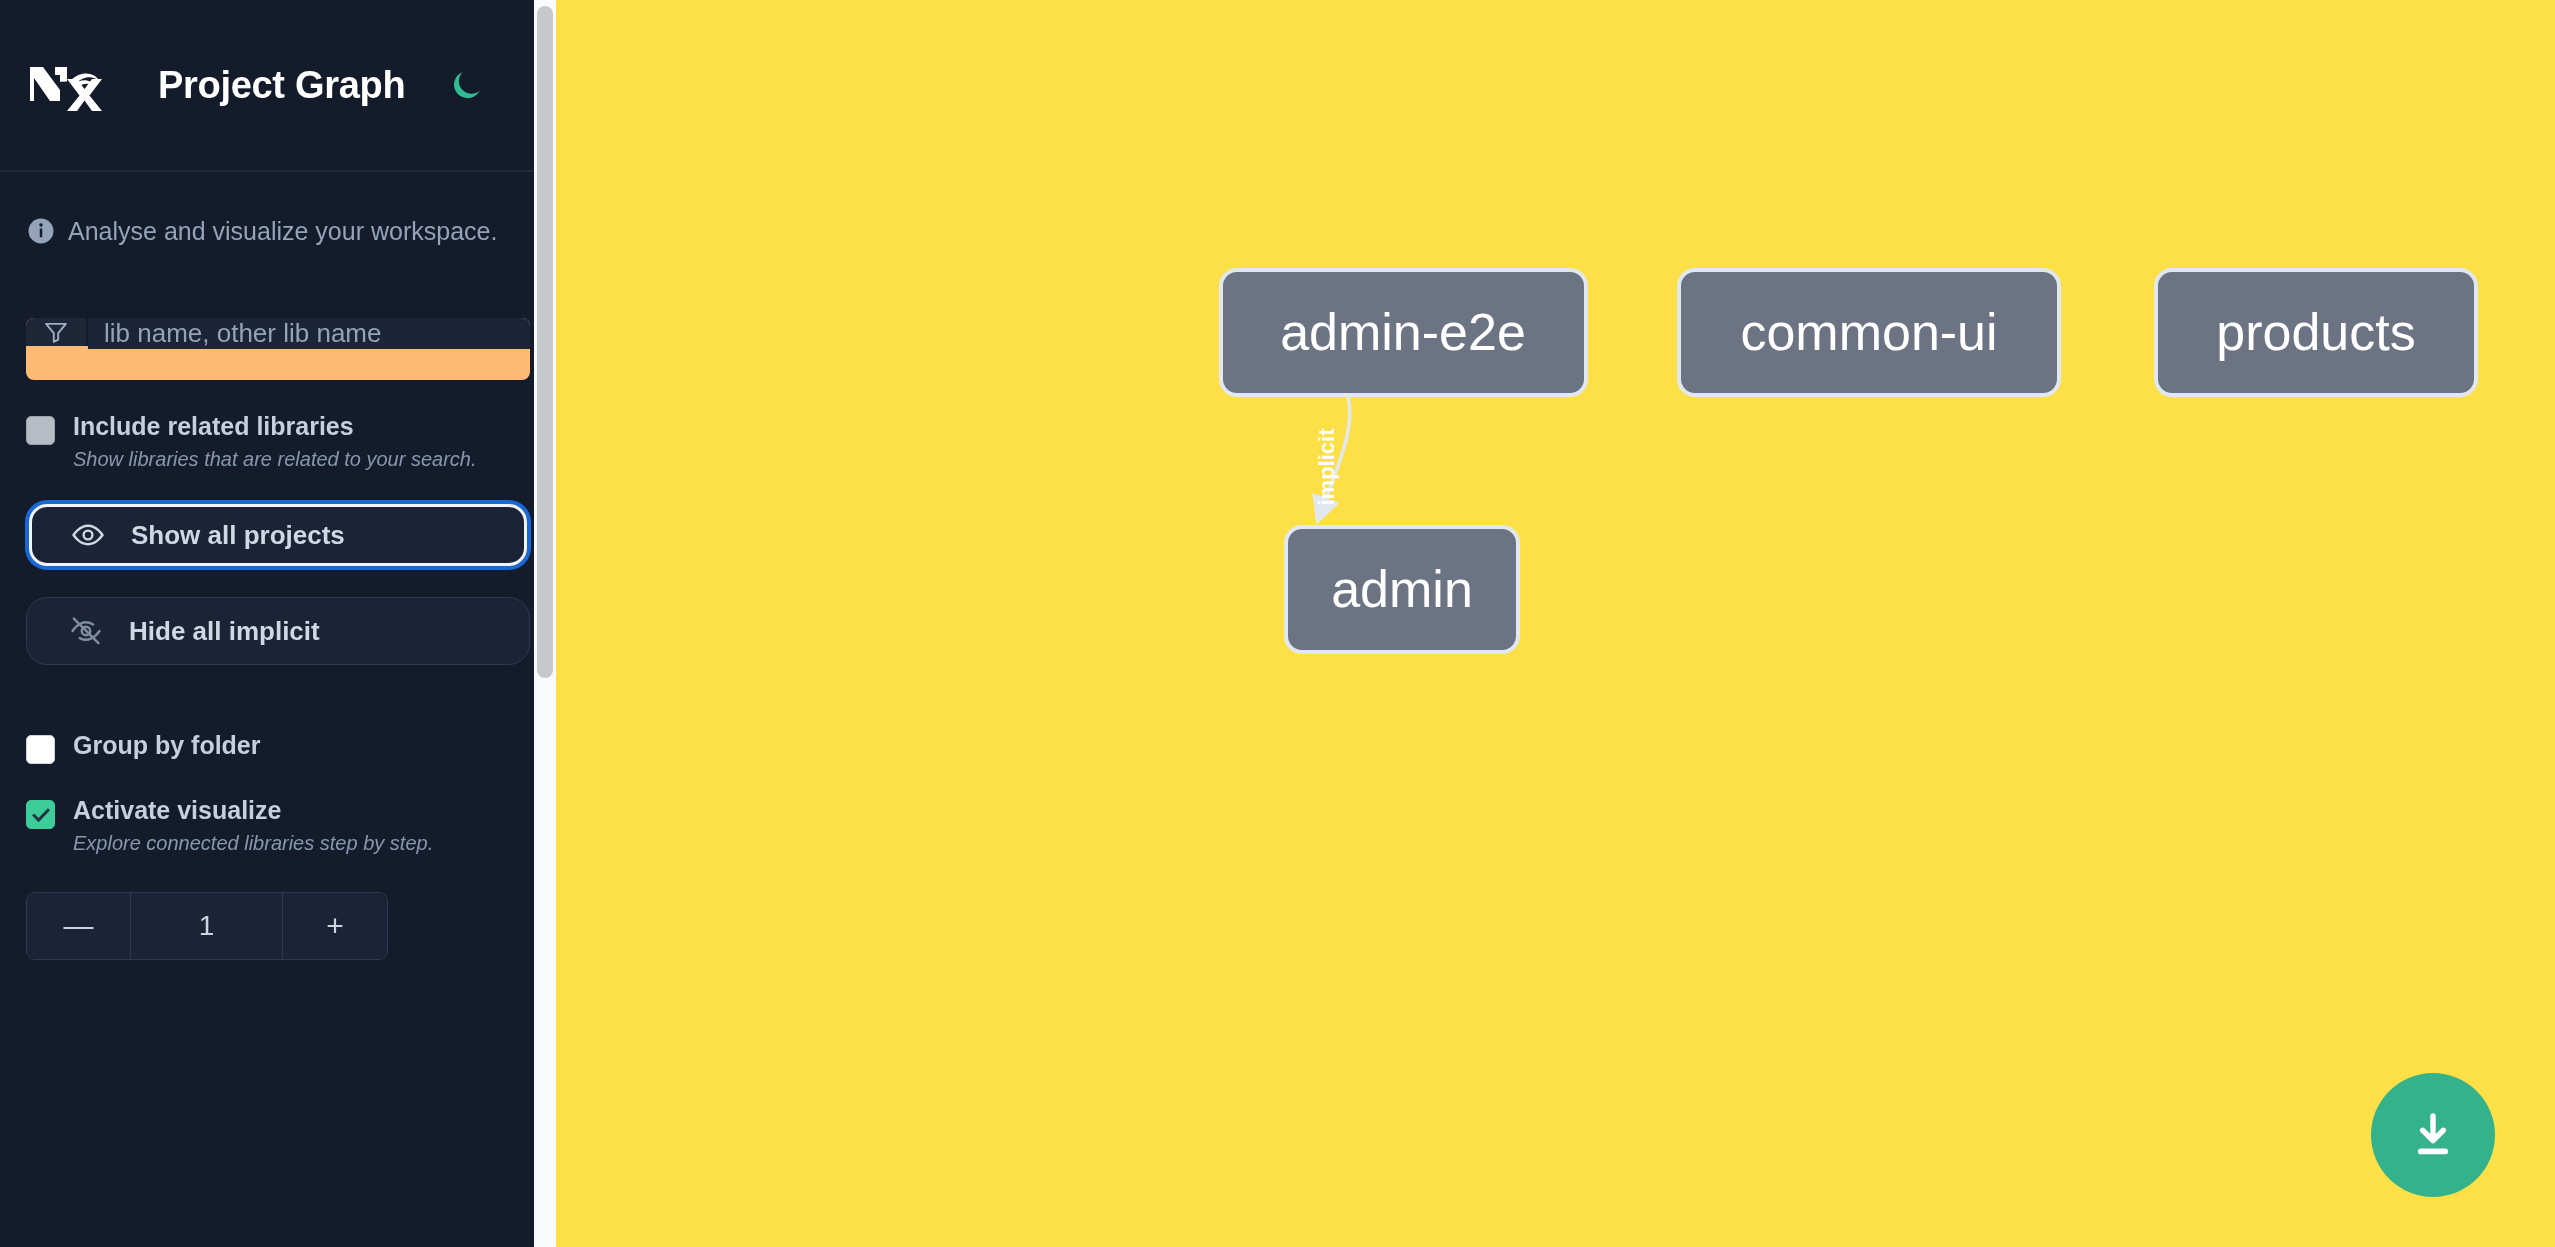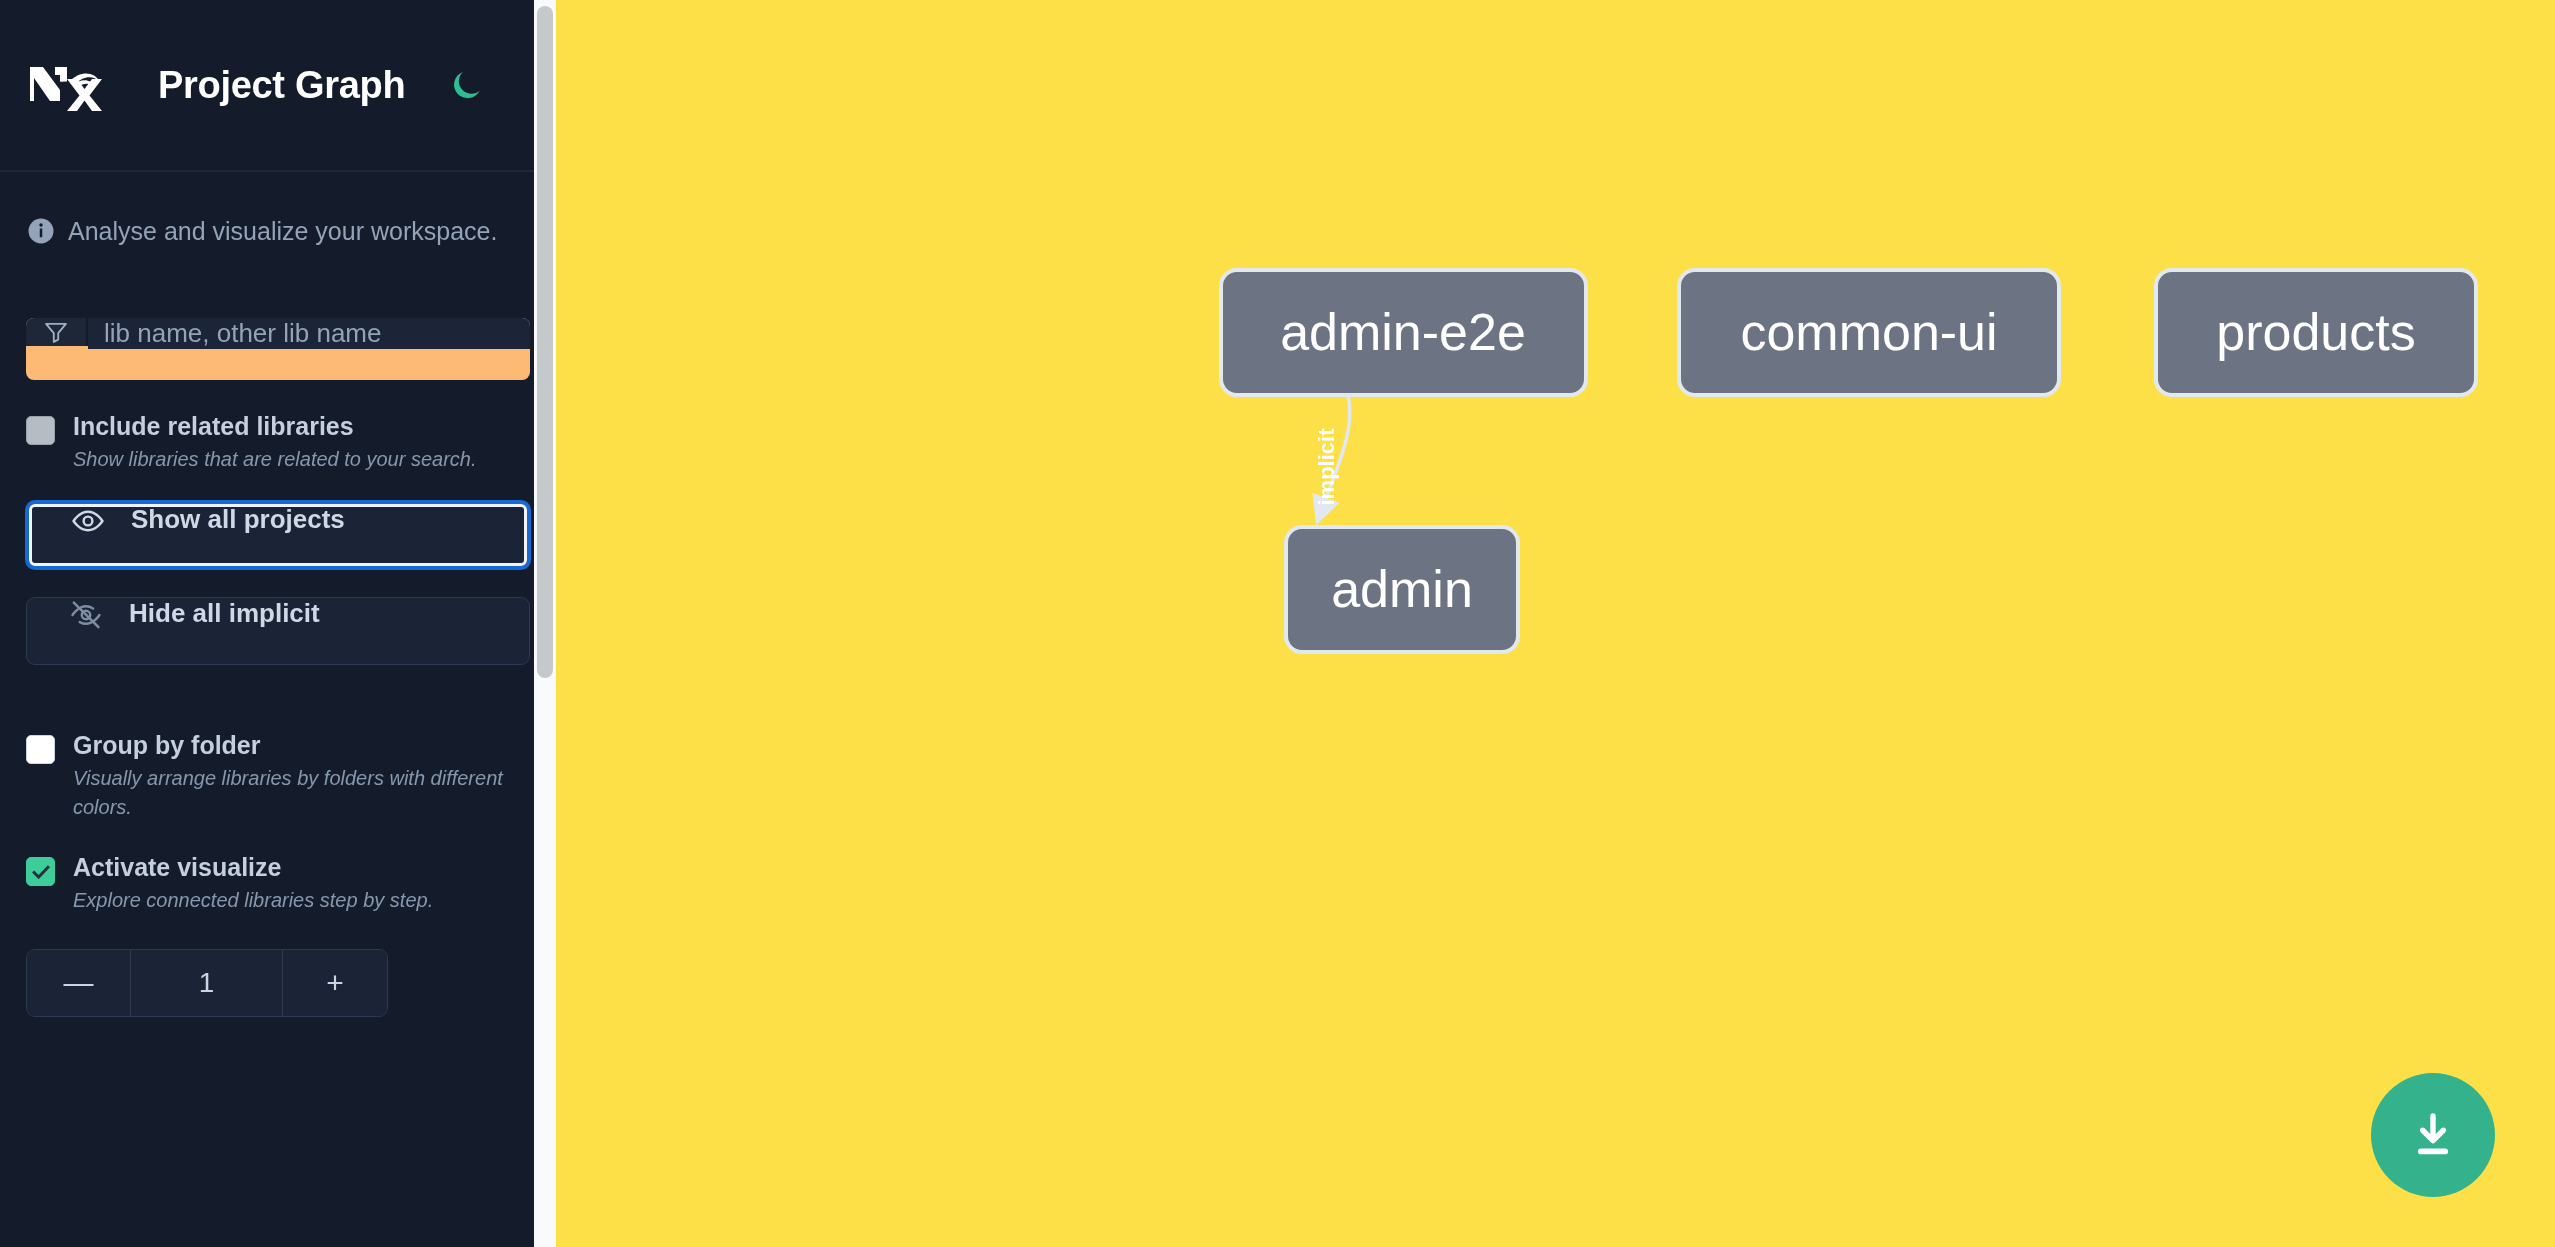--- a/index.html
+++ b/index.html
@@ -160,25 +160,26 @@
     max-width: 470px;
     font-style: italic;
   }
 
   
   .btn-wrap { margin: 0 26px; }
   .big-btn {
     margin-top: 28px;
     height: 68px;
     width: 100%;
-    border-radius: 9px;
+    border-radius: 21px;
     background: #1b2436;
     border: 1px solid #2c3purple;
     border: 1px solid #2c3950;
     display: flex;
+    align-items: center;
     padding-left: 42px;
     gap: 26px;
     cursor: pointer;
     color: #cfd8e4;
     font-size: 26px;
     font-weight: 700;
     font-family: "Liberation Sans", sans-serif;
   }
   .big-btn.focused {
     border: 3px solid #1769d6;
@@ -370,21 +371,20 @@
           <span>Hide all implicit</span>
         </button>
       </div>
 
       <div class="show-all-spacer"></div>
 
       <div class="check-block">
         <span class="cb white"></span>
         <span class="check-text">
           <span class="check-title" style="display:block">Group by folder</span>
-          <span class="check-desc" style="display:block">Visually arrange libraries by folders with different colors.</span>
         </span>
       </div>
 
       <div class="check-block">
         <span class="cb green">
           <svg class="cb-check" viewBox="0 0 24 24" xmlns="http://www.w3.org/2000/svg">
             <path d="M4.5 12.6 9.4 17.5 19.6 6.8" fill="none" stroke="#27323f" stroke-width="3.2" stroke-linecap="square"></path>
           </svg>
         </span>
         <span class="check-text">

